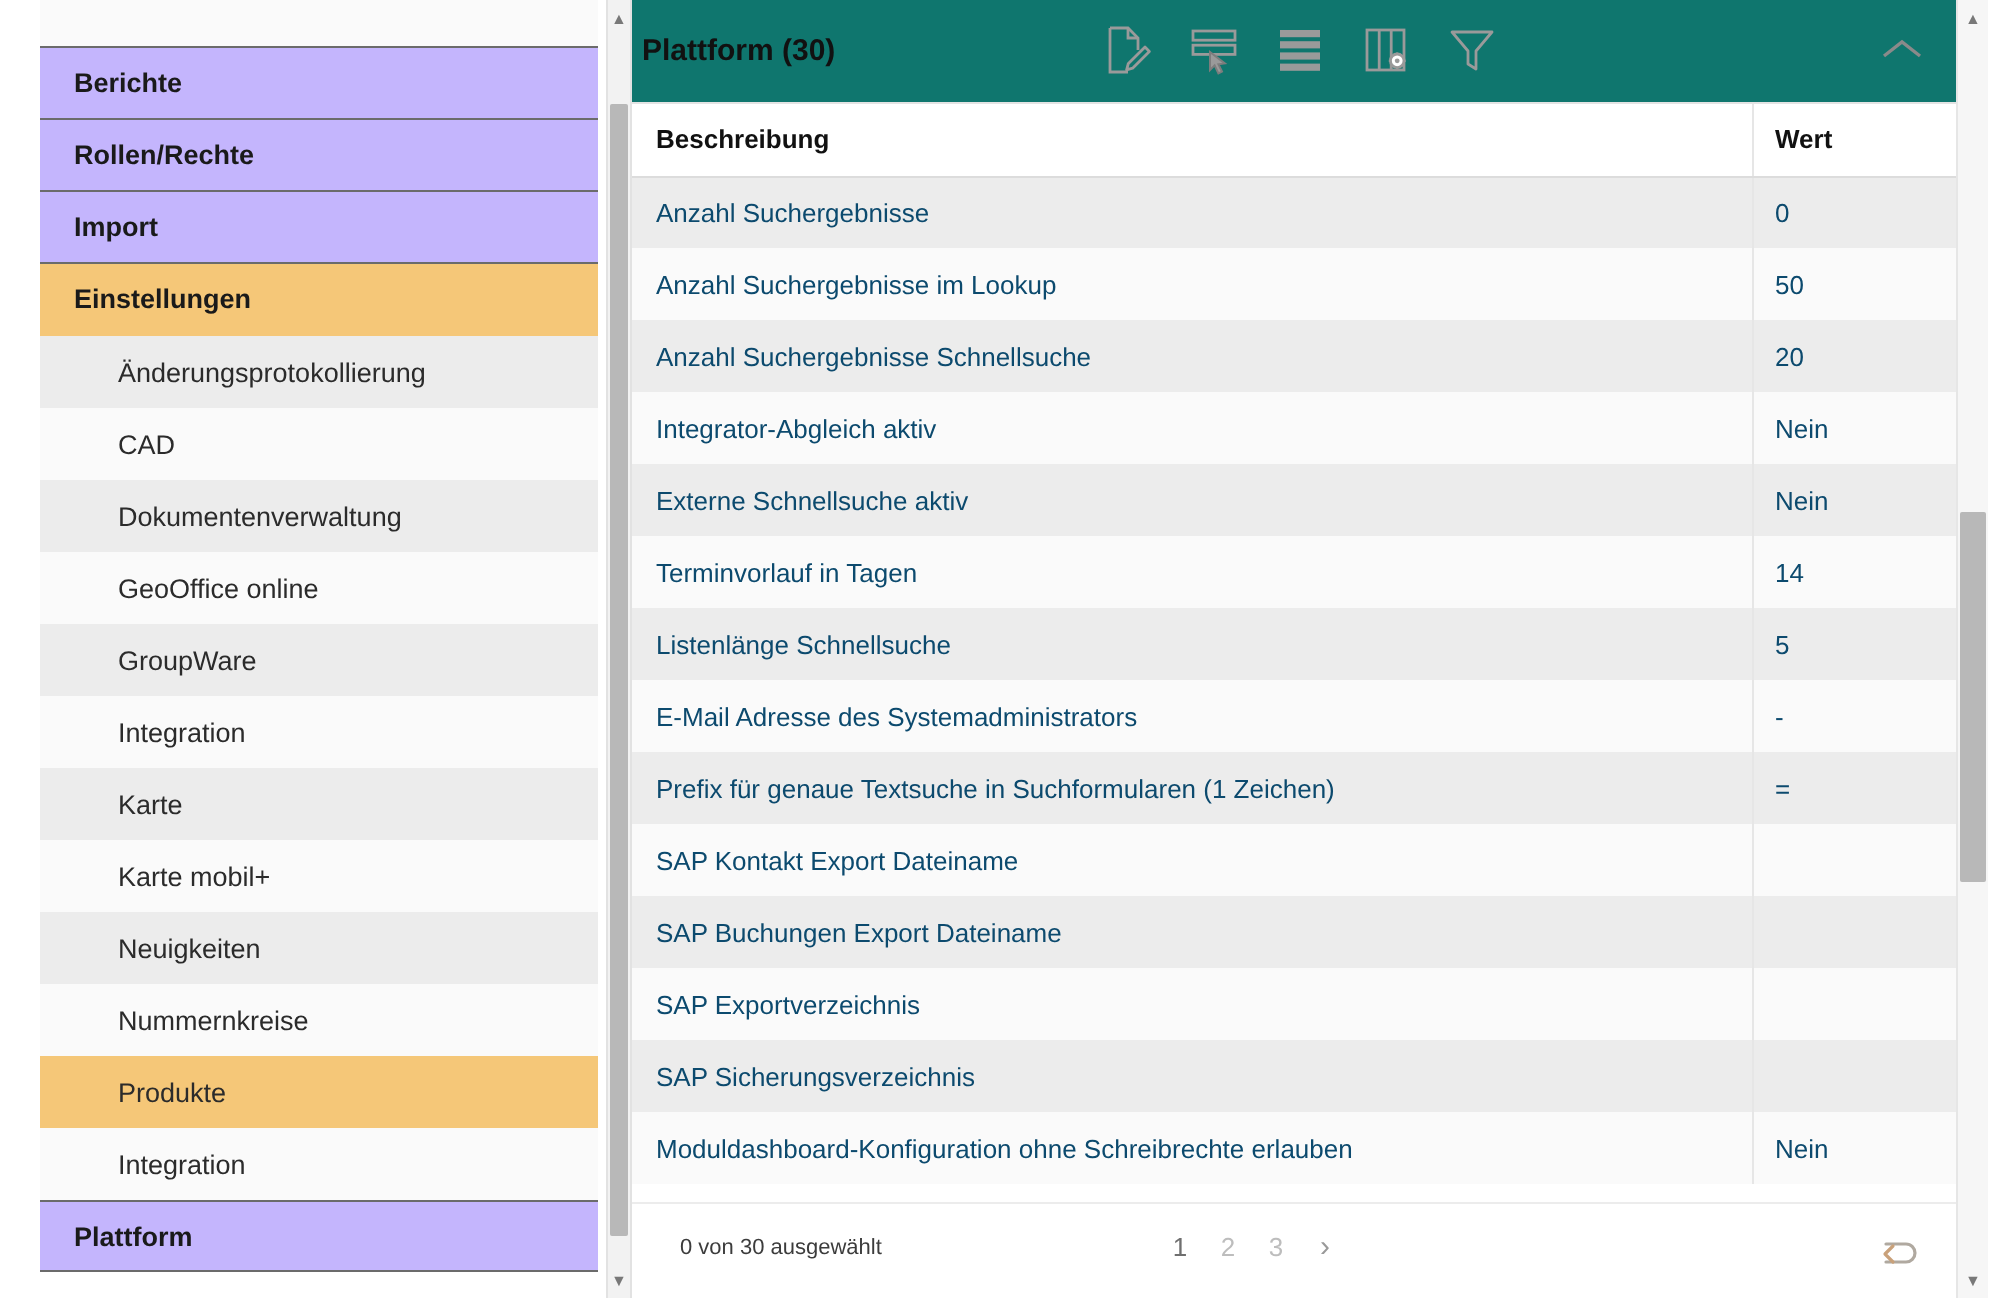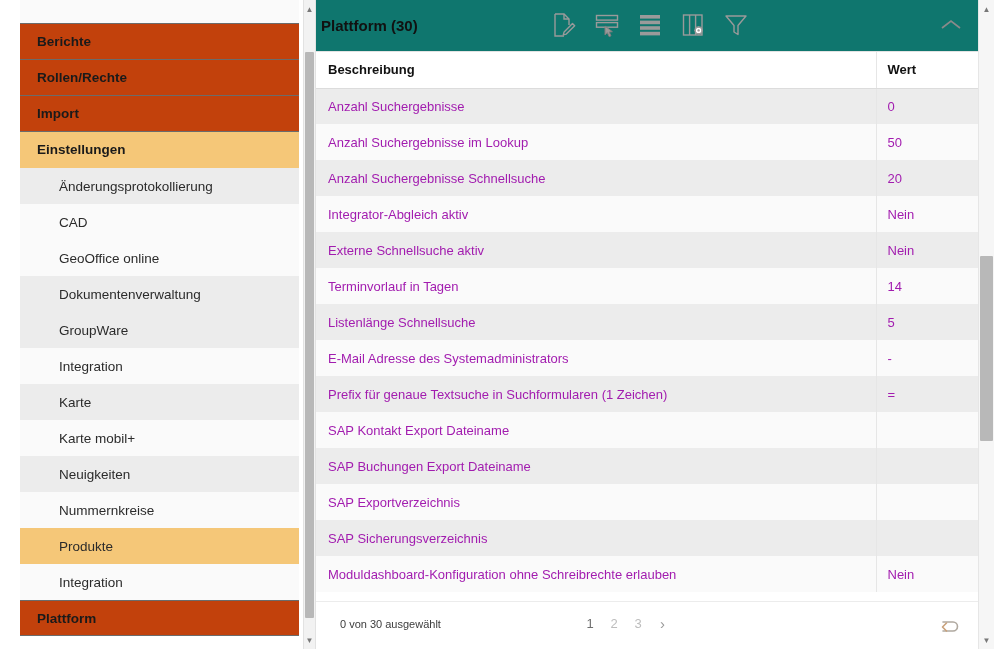--- a/index.html
+++ b/index.html
@@ -35,21 +35,21 @@
   }
   .nav-top {
     height: 36px;
     display: flex;
     align-items: center;
     padding-left: 17px;
     font-size: 13.5px;
     font-weight: bold;
     color: #1a1a1a;
     border-bottom: 1px solid #6b6b6b;
-    background: #c2410c;
+    background: #c4b5fd;
     box-sizing: border-box;
     cursor: pointer;
   }
   .nav-top.active {
     background: #f5c778;
     border-bottom: 1px solid #f5c778;
   }
   .nav-sub {
     height: 36px;
     display: flex;
@@ -182,21 +182,21 @@
     color: #111111;
     padding: 0 0 0 12px;
     background: #ffffff;
     border-bottom: 1px solid #dcdcdc;
     box-sizing: border-box;
   }
   .tbl th.val-col { border-left: 1px solid #e6e6e6; padding-left: 11px; }
   .tbl td {
     height: 36px;
     font-size: 13px;
-    color: #a21caf;
+    color: #0c4a6e;
     padding: 0 0 0 12px;
     box-sizing: border-box;
     vertical-align: middle;
   }
   .tbl td.val-col { border-left: 1px solid #e6e6e6; padding-left: 11px; }
   .tbl tr.odd  td { background: #ececec; }
   .tbl tr.even td { background: #fafafa; }
 
   
   .panel-footer {
@@ -272,25 +272,25 @@
           <span>Einstellungen</span>
         </div>
       </div>
     <div id="nav-sub-host">
         <div class="nav-sub odd">
           <span>Änderungsprotokollierung</span>
         </div>
         <div class="nav-sub even">
           <span>CAD</span>
         </div>
-        <div class="nav-sub even">
-          <span>GeoOffice online</span>
-        </div>
         <div class="nav-sub odd">
           <span>Dokumentenverwaltung</span>
+        </div>
+        <div class="nav-sub even">
+          <span>GeoOffice online</span>
         </div>
         <div class="nav-sub odd">
           <span>GroupWare</span>
         </div>
         <div class="nav-sub even">
           <span>Integration</span>
         </div>
         <div class="nav-sub odd">
           <span>Karte</span>
         </div>

